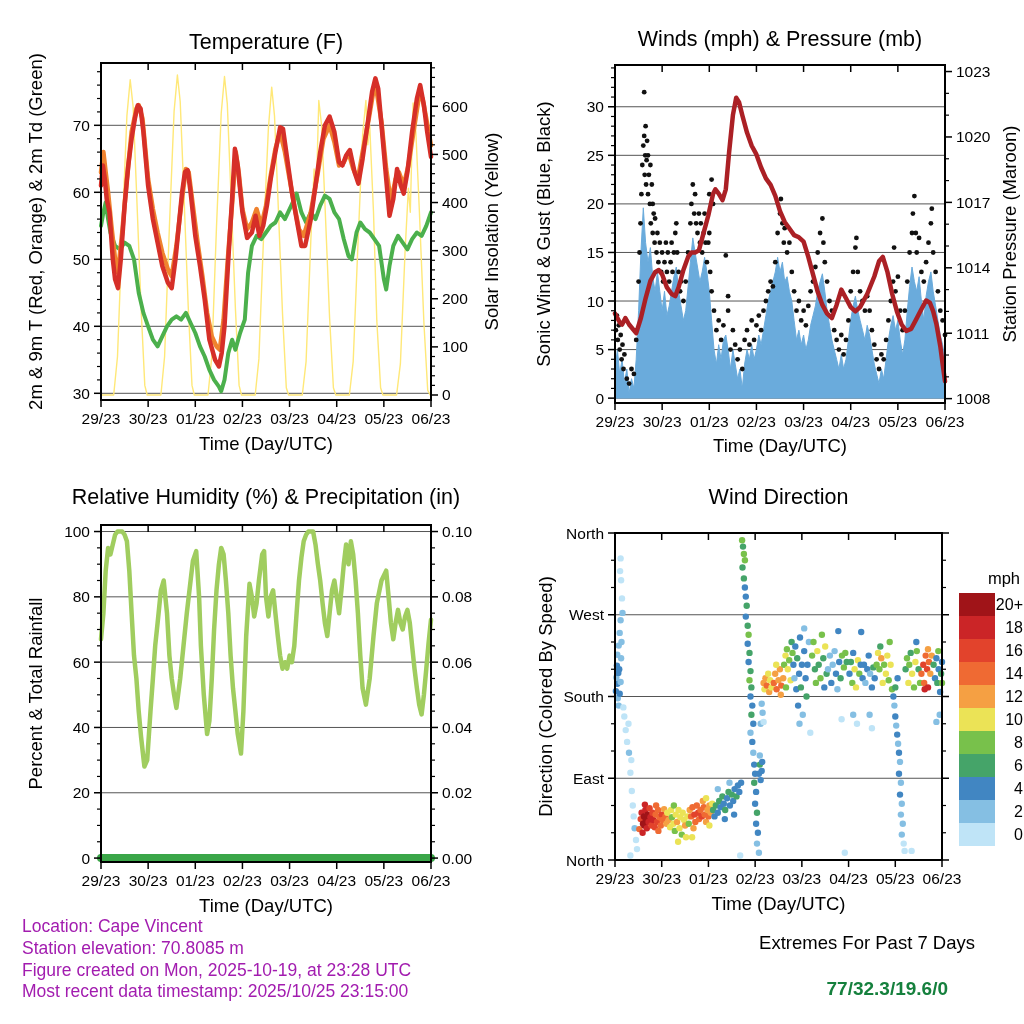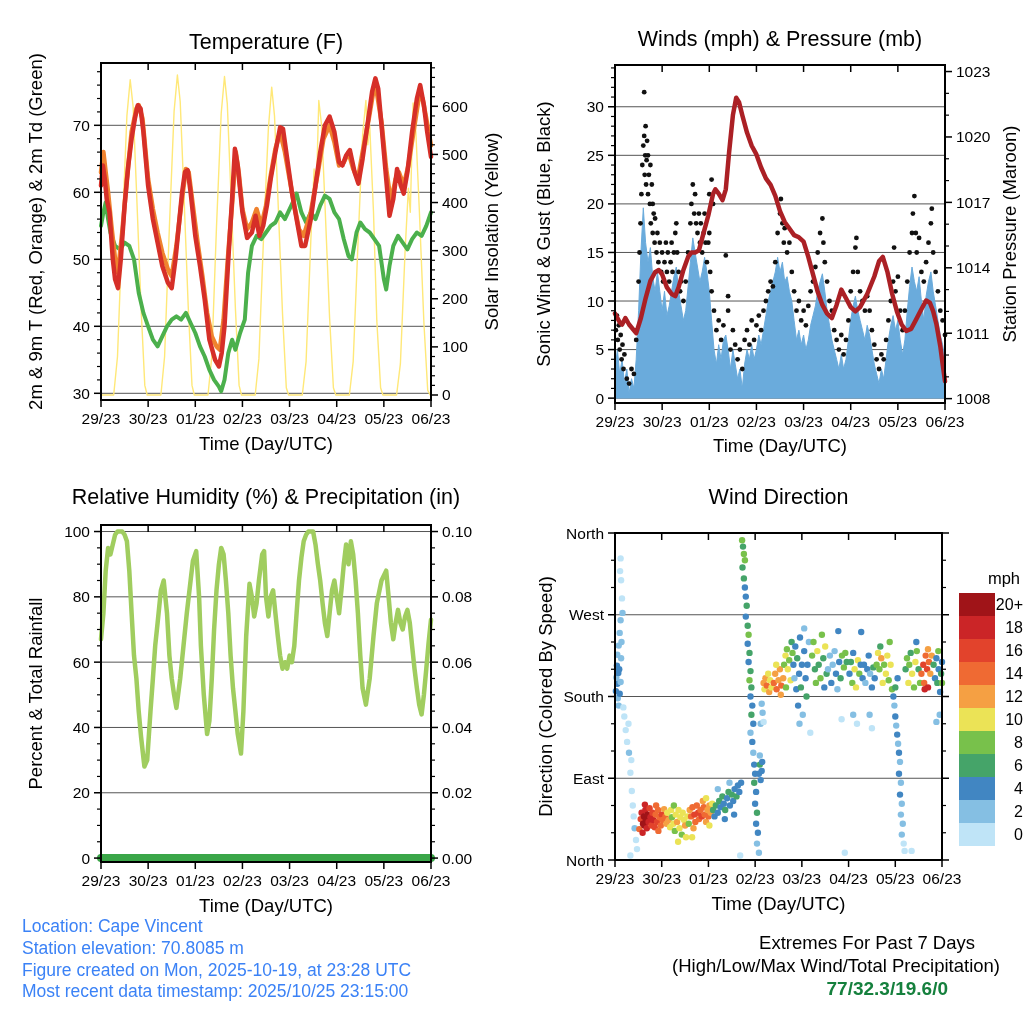--- a/index.html
+++ b/index.html
@@ -1,20 +1,20 @@
 <!DOCTYPE html>
 <html><head>
 <meta charset="utf-8">
 <style>
   html,body{margin:0;padding:0;background:#fff;}
   body{font-family:"Liberation Sans","DejaVu Sans",sans-serif;}
   .canvas{position:relative;width:1024px;height:1024px;background:#ffffff;overflow:hidden;}
   .canvas svg{position:absolute;}
   svg text{font-family:"Liberation Sans","DejaVu Sans",sans-serif;fill:#000;}
-  .footer-left{position:absolute;left:22px;top:916px;font-size:17.5px;line-height:21.8px;color:#3b82f6;}
+  .footer-left{position:absolute;left:22px;top:916px;font-size:17.5px;line-height:21.8px;color:#a21caf;}
   .fr-line{position:absolute;white-space:nowrap;color:#000;}
   #fr1{top:932px;right:49px;font-size:18.5px;}
   #fr2{top:955px;right:24px;font-size:18.5px;}
   #fr3{top:978px;right:76px;font-size:19px;font-weight:bold;color:#cb2428;}
 </style>
 </head>
 <body>
 
 <div class="canvas">
   <svg style="left:0;top:0" width="512" height="462" viewBox="0 0 512 462">
@@ -992,15 +992,14 @@
     </svg>
 
   <div class="footer-left">
     <div>Location: Cape Vincent</div>
     <div>Station elevation: 70.8085 m</div>
     <div>Figure created on Mon, 2025-10-19, at 23:28 UTC</div>
     <div>Most recent data timestamp: 2025/10/25 23:15:00</div>
   </div>
 
   <div class="fr-line" id="fr1">Extremes For Past 7 Days</div>
-  <div class="fr-line" id="fr2">(High/Low/Max Wind/Total Precipitation)</div>
   <div class="fr-line" id="fr3" style="color: #15803d;">77/32.3/19.6/0</div>
 </div>
 
 </body></html>

